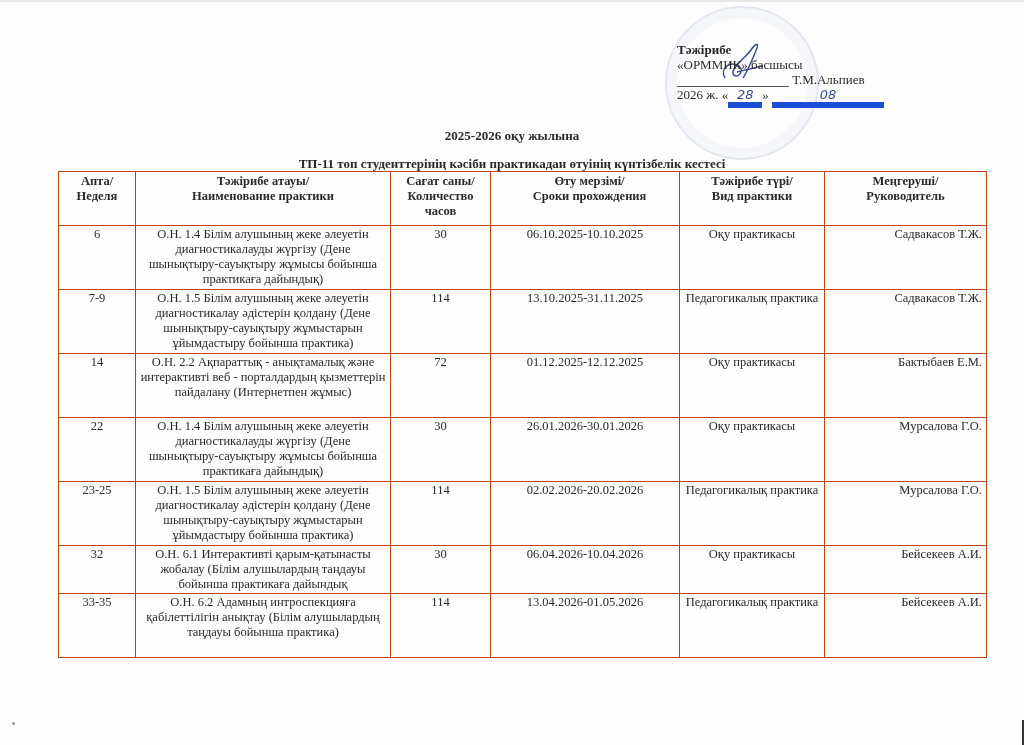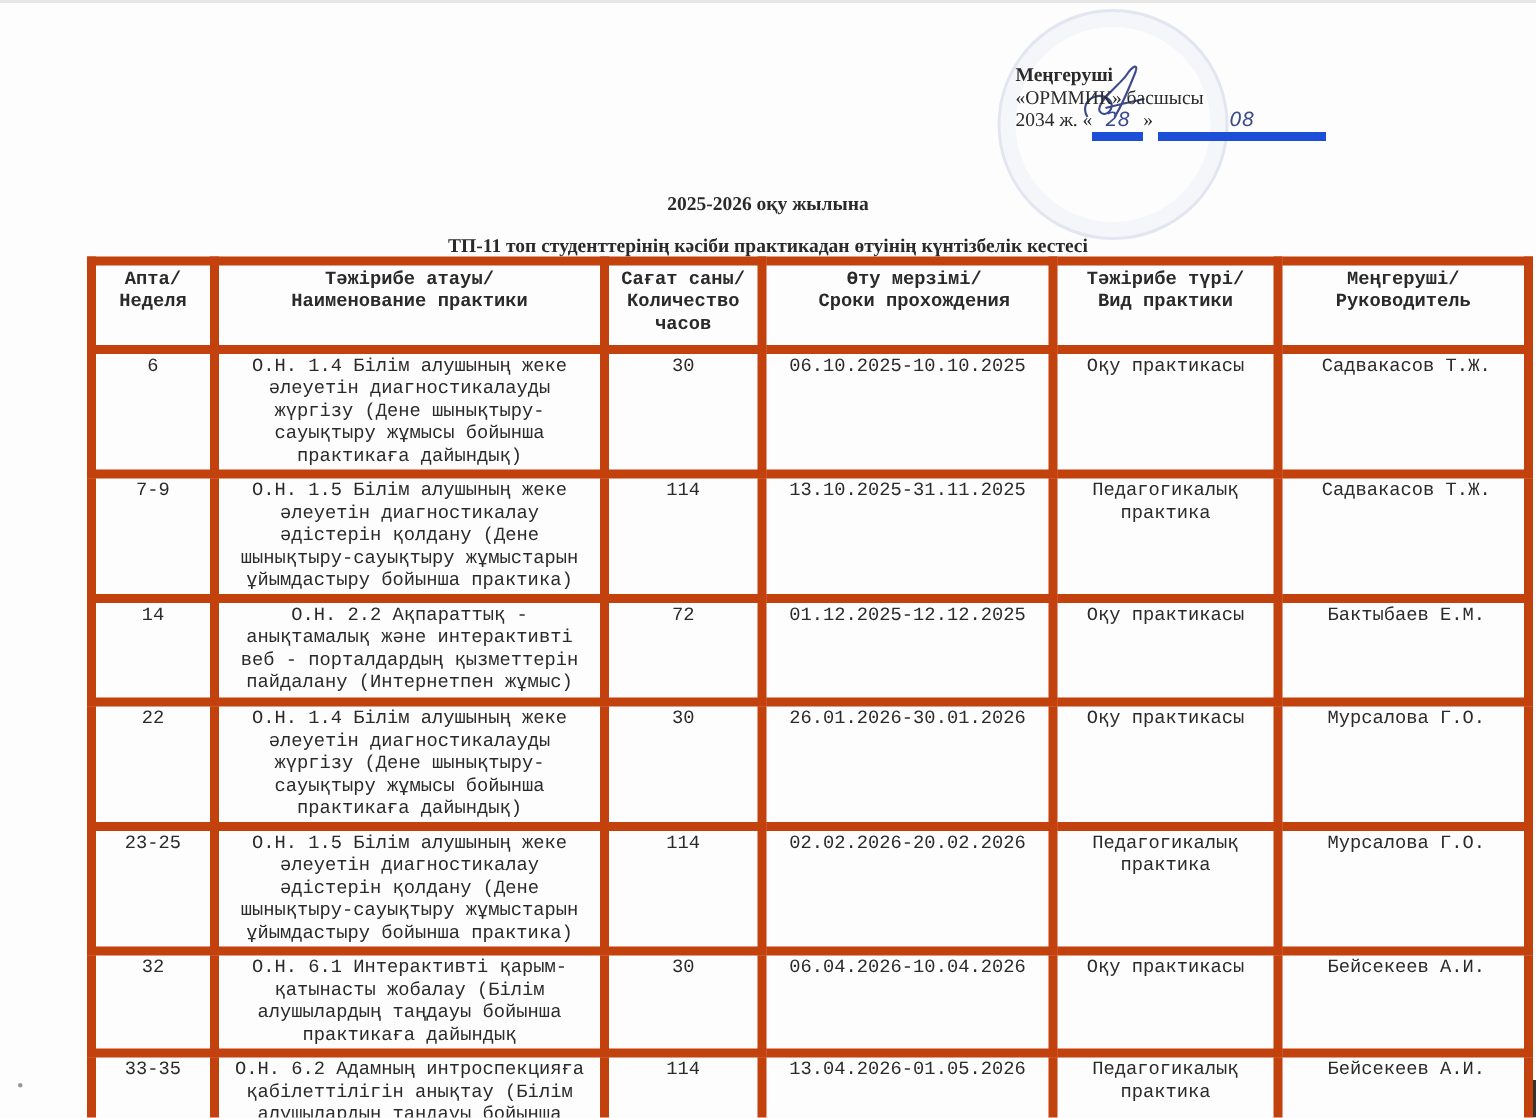--- a/index.html
+++ b/index.html
@@ -13,44 +13,48 @@
   .approval .line { white-space: nowrap; }
   .approval .sigline { display: inline-block; width: 112px; border-bottom: 1px solid #555; height: 12px; vertical-align: bottom; }
   .approval .blank { display: inline-block; border-bottom: 6px solid #1d4ed8; text-align: center; font-family: "DejaVu Sans", sans-serif; font-style: italic; color: #3b4a8c; }
   .stamp { position: absolute; left: 665px; top: 6px; width: 150px; height: 150px; border-radius: 50%;
            border: 2px solid rgba(110,130,190,0.18); box-shadow: inset 0 0 0 10px rgba(110,130,190,0.06); }
   .signature { position: absolute; left: 717px; top: 38px; width: 50px; height: 48px; }
   .title { position: absolute; left: 0; width: 1024px; text-align: center; font-weight: bold; font-size: 13px; }
   .title.t1 { top: 128px; }
   .title.t2 { top: 156px; }
   table { position: absolute; left: 58px; top: 171px; border-collapse: collapse; font-size: 12.5px; line-height: 15px; }
-  th, td { border: 6px solid #c2410c; vertical-align: top; padding: 1px 4px; font-family: Liberation Mono, monospace; }
+  th, td { border: 1px solid #c2410c; vertical-align: top; padding: 1px 4px; }
   th { font-weight: bold; text-align: center; height: 50px; padding-top: 2px; font-size: 12.5px; }
   td.c { text-align: center; }
-  td.l { text-align: center; padding-left: 8px; }
+  td.l { text-align: right; padding-left: 8px; }
   .w1 { width: 68px; } .w2 { width: 246px; } .w3 { width: 91px; } .w4 { width: 171px; padding-left: 13px; } .w5 { width: 136px; } .w6 { width: 153px; }
   tr.r4 td { height: 61px; } tr.r3 td { height: 44px; }
   .dot { position: absolute; width: 3px; height: 3px; background: #999; border-radius: 50%; }
   .rightbar { position: absolute; right: 0; top: 720px; width: 2px; height: 25px; background: #333; }
 </style>
 </head>
 <body>
 
 <div class="topline"></div>
 
 <div class="stamp"></div>
 <svg class="signature" viewBox="0 0 50 48">
   <path d="M8 40 C2 30 14 22 22 28 C28 33 20 42 16 36 C14 30 30 18 34 12 C38 6 42 4 40 10 C36 20 30 34 26 40 M20 34 C28 32 36 30 46 28" fill="none" stroke="#3b4a8c" stroke-width="1.4"></path>
 </svg>
 
 <div class="approval">
-  <div class="line bold">Меңгеруші</div>
+  <div class="line bold">Тәжірибе</div>
   <div class="line">«ОРММИК» басшысы</div>
   <div class="line">
-    <span>2034 ж. «</span><span class="blank" style="width:34px">28</span><span>»</span>
+    <span class="sigline"></span>
+    <span>Т.М.Альпиев</span>
+  </div>
+  <div class="line">
+    <span>2026 ж. «</span><span class="blank" style="width:34px">28</span><span>»</span>
     <span class="blank" style="width:112px">08</span>
   </div>
 </div>
 
 <div class="title t1">2025-2026 оқу жылына</div>
 <div class="title t2">ТП-11 топ студенттерінің кәсіби практикадан өтуінің күнтізбелік кестесі</div>
 
 <table>
   <thead>
     <tr>

